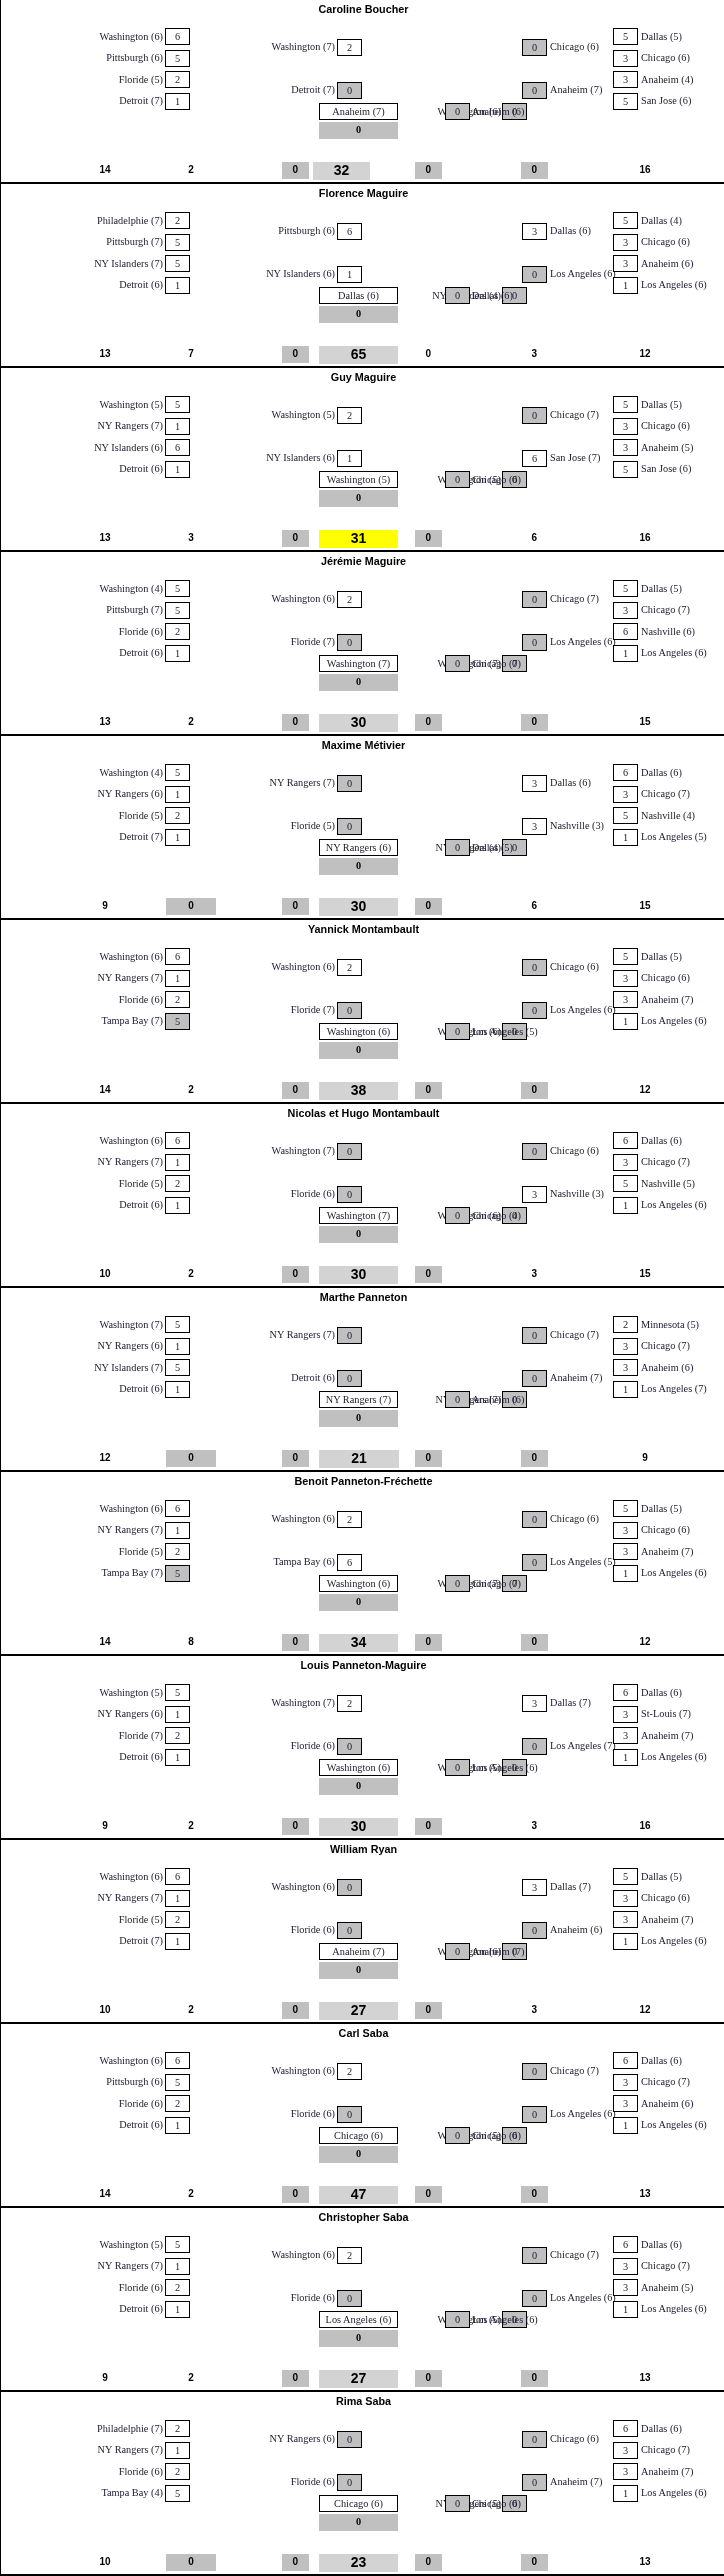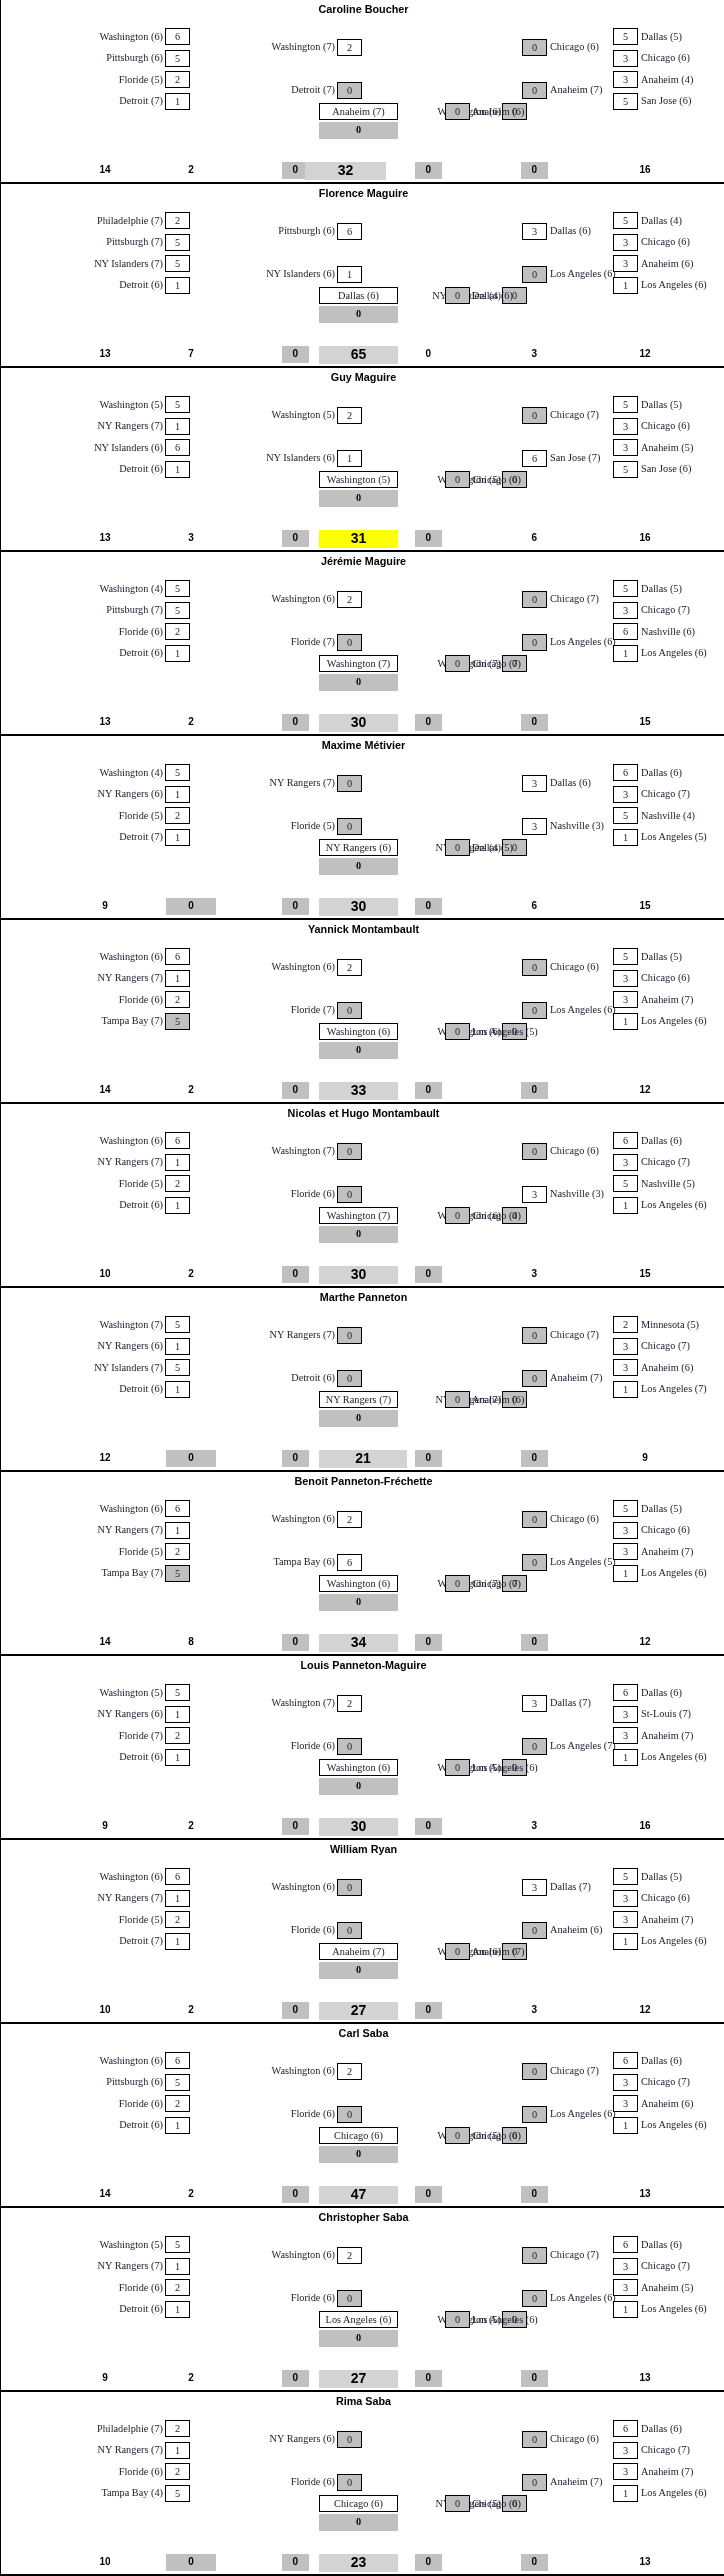--- a/index.html
+++ b/index.html
@@ -149,21 +149,21 @@
         <div class="lbl r" style="left: 640px; top: 31px; width: 85px;">Dallas (5)</div>
         <div class="cell" style="left: 612px; top: 50px;">3</div>
         <div class="lbl r" style="left: 640px; top: 52px; width: 85px;">Chicago (6)</div>
         <div class="cell" style="left: 612px; top: 71px;">3</div>
         <div class="lbl r" style="left: 640px; top: 74px; width: 85px;">Anaheim  (4)</div>
         <div class="cell" style="left: 612px; top: 93px;">5</div>
         <div class="lbl r" style="left: 640px; top: 95px; width: 85px;">San Jose (6)</div>
         <div class="tot plain" style="left: 79px; width: 50px;">14</div>
         <div class="tot plain" style="left: 165px; width: 50px;">2</div>
         <div class="tot g" style="left: 281px; width: 26.5px;">0</div>
-        <div class="tot big g" style="left: 304px; width: 81px;">32</div>
+        <div class="tot big g" style="left: 312px; width: 57px;">32</div>
         <div class="tot g" style="left: 414px; width: 26.5px;">0</div>
         <div class="tot g" style="left: 520px; width: 26.5px;">0</div>
         <div class="tot plain" style="left: 619px; width: 50px;">16</div>
       </div>
       <div class="block">
         <div class="pname">Florence Maguire</div>
         <div class="lbl" style="left: 0px; top: 31px; width: 162px;">Philadelphie (7)</div>
         <div class="cell" style="left: 164px; top: 28px;">2</div>
         <div class="lbl" style="left: 0px; top: 52px; width: 162px;">Pittsburgh (7)</div>
         <div class="cell" style="left: 164px; top: 50px;">5</div>
@@ -349,21 +349,21 @@
         <div class="lbl r" style="left: 640px; top: 31px; width: 85px;">Dallas (5)</div>
         <div class="cell" style="left: 612px; top: 50px;">3</div>
         <div class="lbl r" style="left: 640px; top: 52px; width: 85px;">Chicago (6)</div>
         <div class="cell" style="left: 612px; top: 71px;">3</div>
         <div class="lbl r" style="left: 640px; top: 74px; width: 85px;">Anaheim  (7)</div>
         <div class="cell" style="left: 612px; top: 93px;">1</div>
         <div class="lbl r" style="left: 640px; top: 95px; width: 85px;">Los Angeles (6)</div>
         <div class="tot plain" style="left: 79px; width: 50px;">14</div>
         <div class="tot plain" style="left: 165px; width: 50px;">2</div>
         <div class="tot g" style="left: 281px; width: 26.5px;">0</div>
-        <div class="tot big g" style="left: 318px; width: 79px;">33</div>
+        <div class="tot big g" style="left: 318px; width: 79px;">38</div>
         <div class="tot g" style="left: 414px; width: 26.5px;">0</div>
         <div class="tot g" style="left: 520px; width: 26.5px;">0</div>
         <div class="tot plain" style="left: 619px; width: 50px;">12</div>
       </div>
       <div class="block">
         <div class="pname">Nicolas et Hugo Montambault</div>
         <div class="lbl" style="left: 0px; top: 31px; width: 162px;">Washington (6)</div>
         <div class="cell" style="left: 164px; top: 28px;">6</div>
         <div class="lbl" style="left: 0px; top: 52px; width: 162px;">NY Rangers (7)</div>
         <div class="cell" style="left: 164px; top: 50px;">1</div>
@@ -429,21 +429,21 @@
         <div class="lbl r" style="left: 640px; top: 31px; width: 85px;">Minnesota (5)</div>
         <div class="cell" style="left: 612px; top: 50px;">3</div>
         <div class="lbl r" style="left: 640px; top: 52px; width: 85px;">Chicago (7)</div>
         <div class="cell" style="left: 612px; top: 71px;">3</div>
         <div class="lbl r" style="left: 640px; top: 74px; width: 85px;">Anaheim  (6)</div>
         <div class="cell" style="left: 612px; top: 93px;">1</div>
         <div class="lbl r" style="left: 640px; top: 95px; width: 85px;">Los Angeles (7)</div>
         <div class="tot plain" style="left: 79px; width: 50px;">12</div>
         <div class="tot g" style="left: 165px; width: 50px;">0</div>
         <div class="tot g" style="left: 281px; width: 26.5px;">0</div>
-        <div class="tot big g" style="left: 318px; width: 88px;">21</div>
+        <div class="tot big g" style="left: 318px; width: 80px;">21</div>
         <div class="tot g" style="left: 414px; width: 26.5px;">0</div>
         <div class="tot g" style="left: 520px; width: 26.5px;">0</div>
         <div class="tot plain" style="left: 619px; width: 50px;">9</div>
       </div>
       <div class="block">
         <div class="pname">Benoit Panneton-Fréchette</div>
         <div class="lbl" style="left: 0px; top: 31px; width: 162px;">Washington (6)</div>
         <div class="cell" style="left: 164px; top: 28px;">6</div>
         <div class="lbl" style="left: 0px; top: 52px; width: 162px;">NY Rangers (7)</div>
         <div class="cell" style="left: 164px; top: 50px;">1</div>

